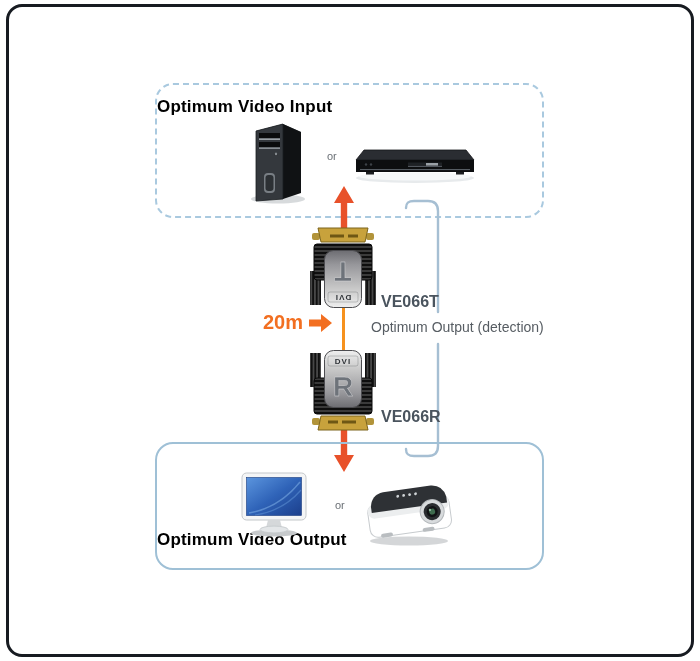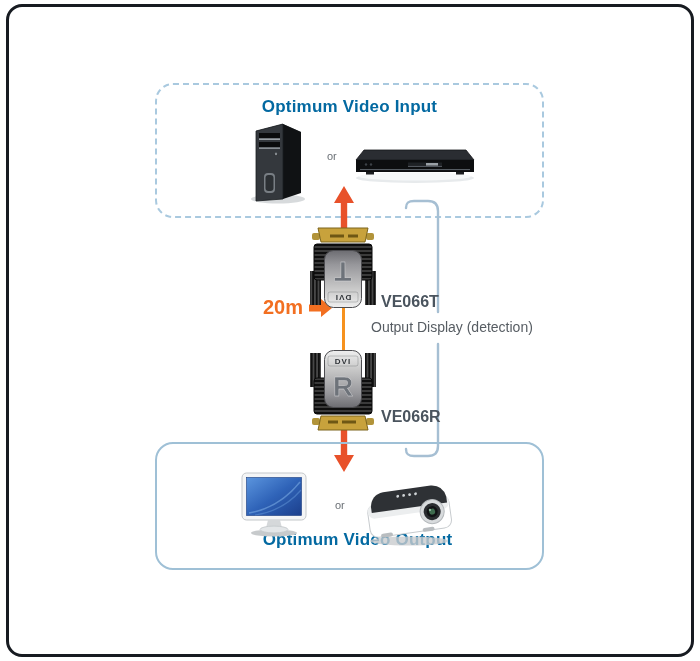--- a/index.html
+++ b/index.html
@@ -5,28 +5,28 @@
   html,body{margin:0;padding:0;background:#ffffff;}
   #canvas{position:relative;width:700px;height:661px;background:#ffffff;overflow:hidden;
           font-family:"Liberation Sans",sans-serif;}
   .frame{position:absolute;left:6px;top:4px;right:6px;bottom:4px;
          border:3px solid #171b21;border-radius:16px;box-sizing:border-box;
          background:linear-gradient(180deg,#ecee f0,#eceef0 0%,#f1f3f4 45%,#fbfcfd 85%,#ffffff 100%);}
   .dashed-box{position:absolute;left:155px;top:83px;width:389px;height:135px;
               border:2px dashed #a9c9df;border-radius:18px;box-sizing:border-box;}
   .solid-box{position:absolute;left:155px;top:442px;width:389px;height:128px;
              border:2px solid #9fc0d6;border-radius:18px;box-sizing:border-box;}
-  .box-title{position:absolute;left:0;width:100%;text-align:center;
-             font-size:17px;font-weight:bold;color:#0369a1;letter-spacing:.2px;}
+  .box-title{position:absolute;left:0;width:100%;text-align:left;
+             font-size:17px;font-weight:bold;color:#000000;letter-spacing:.2px;}
   .title-top{top:12px;}
-  .title-bottom{bottom:18px;padding-left:8px;}
+  .title-bottom{bottom:18px;}
   .or-label{position:absolute;font-size:11px;color:#6b7076;}
   .dev-label{position:absolute;font-size:16px;font-weight:bold;color:#4a545e;}
   .detect-label{position:absolute;left:371px;top:319px;font-size:14px;color:#575d63;}
-  .distance-row{position:absolute;left:263px;top:296px;display:flex;align-items:center;gap:5px;}
+  .distance-row{position:absolute;left:263px;top:311px;display:flex;align-items:center;gap:5px;}
   .distance-text{font-size:20px;font-weight:bold;color:#f26f21;}
   .abs{position:absolute;}
   svg{display:block;}
 </style>
 </head>
 <body>
 
 <div id="canvas">
   <div class="frame"></div>
 
@@ -83,21 +83,21 @@
     <path d="M42,150 L42,252 Q42,262 32,262 L18,262 C12,262 10,260 10,255" fill="none" stroke="#a6bfd3" stroke-width="2.4" stroke-linecap="round"></path>
   </svg>
 
   <div class="distance-row">
     <span class="distance-text">20m</span>
     <svg width="25" height="20" viewBox="0 0 25 20">
       <polygon points="1,6.6 13,6.6 13,1 24,10 13,19 13,13.4 1,13.4" fill="#f26f21"></polygon>
     </svg>
   </div>
 
-  <div class="detect-label">Output Display (detection)</div>
+  <div class="detect-label">Optimum Output (detection)</div>
 
   <svg class="abs" style="left:309px;top:226px;transform:rotate(180deg);" width="68" height="82" viewBox="0 0 68 82">
     <defs>
       <pattern id="ribsT" width="1" height="4" patternUnits="userSpaceOnUse">
         <rect width="1" height="2" fill="#3a3a3a"></rect>
           <rect y="2" width="1" height="2" fill="#0e0e0e"></rect>
       </pattern>
       <pattern id="finsT" width="3.6" height="1" patternUnits="userSpaceOnUse">
         <rect width="1.8" height="1" fill="#474747"></rect>
           <rect x="1.8" width="1.8" height="1" fill="#101010"></rect>

